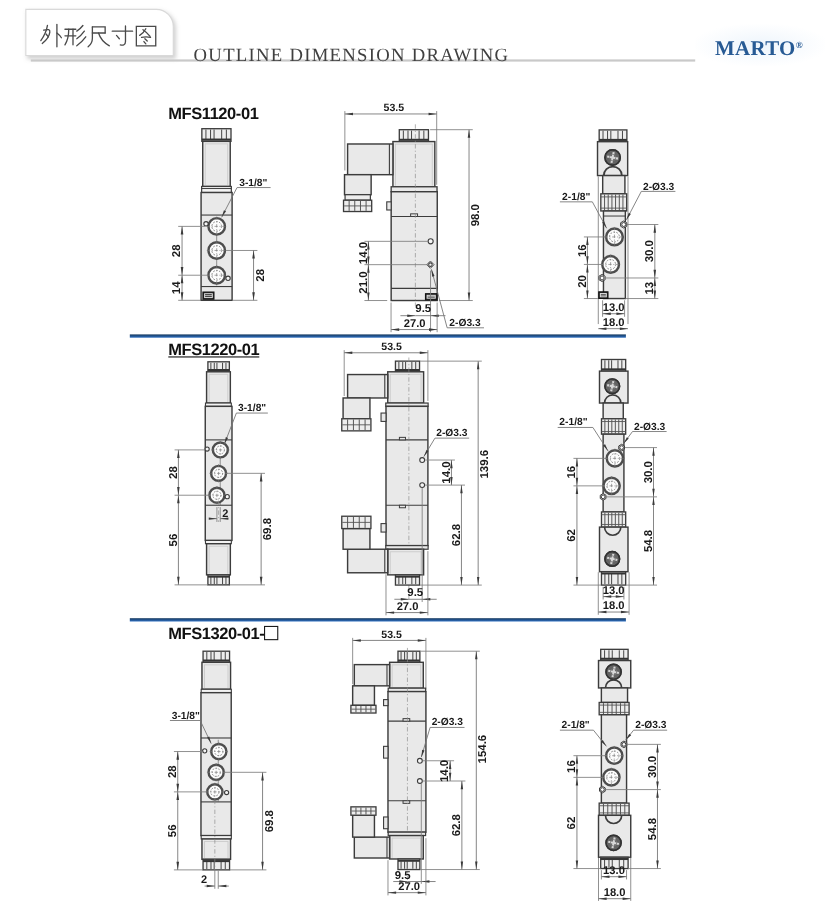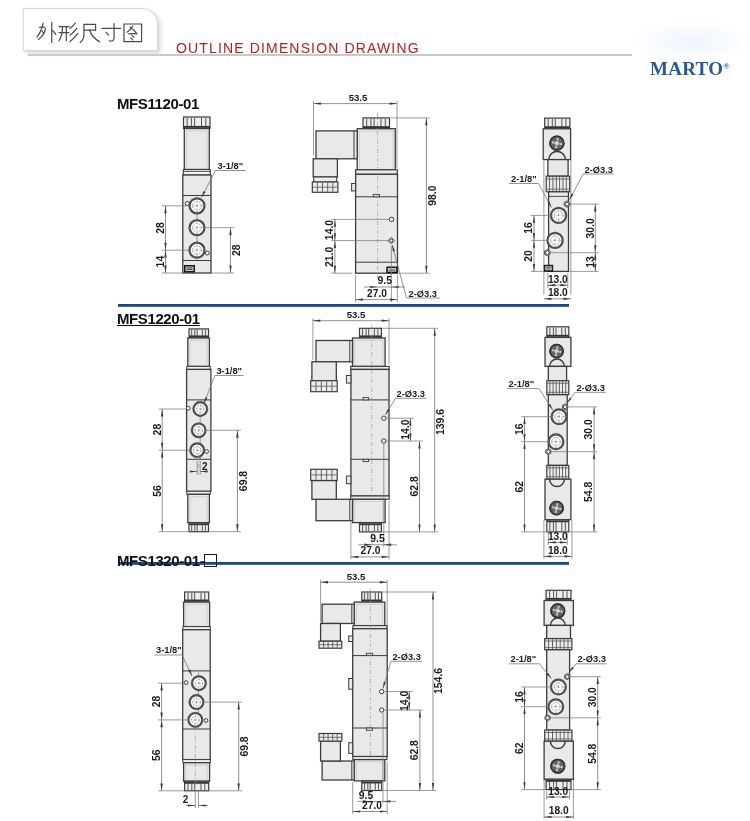--- a/index.html
+++ b/index.html
@@ -1,19 +1,19 @@
 <!DOCTYPE html>
 <html><head>
 <meta charset="utf-8">
 <style>
   html,body { margin:0; padding:0; background:#fff; }
   body { width:750px; height:821px; position:relative; overflow:hidden;
          font-family:"Liberation Sans", sans-serif; }
   .sect { position:absolute; font-size:15px; font-weight:bold; color:#111;
-          letter-spacing:-0.4px; font-family:"Liberation Sans", sans-serif; }
+          letter-spacing:-0.4px; font-family:"Liberation Sans", sans-serif;margin-left:36px; }
   .bluerule { position:absolute; width:451px; height:3px;
      background:linear-gradient(#16395e,#2f6fc0); }
 </style>
 </head>
 <body>
 
 <div style="position:absolute;left:23px;top:8px;width:133px;height:41px;background:#fff;border:1px solid #d9d9d9;border-radius:0 16px 0 0;box-shadow:2px 2px 4px rgba(120,120,120,0.35);"></div>
 
 <svg style="position:absolute;left:36px;top:21px" width="108" height="23" viewBox="0 0 500 107">
 <g transform="translate(0,4)">
@@ -48,35 +48,35 @@
       <path d="M48,20 C42,32 32,42 22,48" fill="none" stroke="#4a4a4a" stroke-width="5.6" stroke-linecap="round"></path>
       <path d="M36,24 C48,32 58,42 66,52" fill="none" stroke="#4a4a4a" stroke-width="5.6" stroke-linecap="round"></path>
       <path d="M30,56 C42,54 56,54 68,56" fill="none" stroke="#4a4a4a" stroke-width="5.6" stroke-linecap="round"></path>
       <path d="M44,62 L54,72" fill="none" stroke="#4a4a4a" stroke-width="5.6" stroke-linecap="round"></path>
       <path d="M40,74 L48,84" fill="none" stroke="#4a4a4a" stroke-width="5.6" stroke-linecap="round"></path>
     </g>
 </svg>
 
 <div style="position:absolute;left:28px;top:54px;width:722px;height:1.5px;background:#c9c9c9;"></div>
 
-<div style="position:absolute;left:176px;top:39.5px;font-family:Liberation Sans, sans-serif;font-size:14px;color:#b91c1c;letter-spacing:1.15px;">OUTLINE DIMENSION DRAWING</div>
+<div style="position:absolute;left:176px;top:39.5px;font-family:Liberation Serif, serif;font-size:17px;color:#404040;letter-spacing:1.15px;">OUTLINE DIMENSION DRAWING</div>
 
 <div style="position:absolute;left:632px;top:22px;width:118px;height:38px;background:radial-gradient(ellipse at center,#eef5fc 0%,#ffffff 75%);"></div>
 
-<div style="position:absolute;left:650px;top:33.5px;font-family:'Liberation Serif',serif;font-size:19px;font-weight:bold;color:#275a94;letter-spacing:0.3px;margin-top:24px;">MARTO<span style="font-size:8.5px;vertical-align:6.5px;letter-spacing:0">®</span></div>
+<div style="position:absolute;left:650px;top:33.5px;font-family:'Liberation Serif',serif;font-size:19px;font-weight:bold;color:#275a94;letter-spacing:0.3px;">MARTO<span style="font-size:8.5px;vertical-align:6.5px;letter-spacing:0">®</span></div>
 
 <div class="sect" style="left:117px;top:95px;">MFS1120-01</div>
 
 <div class="bluerule" style="left:118px;top:304px;"></div>
 
 <div class="sect" style="left:117px;top:310px;text-decoration:underline;">MFS1220-01</div>
 
 <div class="bluerule" style="left:118px;top:562px;"></div>
 
-<div class="sect" style="left:117px;top:552px;text-align:center;">MFS1320-01-<span style="font-weight:bold;display:inline-block;width:11px;height:11px;border:1.6px solid #1a1a1a;vertical-align:-1px;"></span></div>
+<div class="sect" style="left:117px;top:568px;text-align:center;">MFS1320-01-<span style="font-weight:bold;display:inline-block;width:11px;height:11px;border:1.6px solid #1a1a1a;vertical-align:-1px;"></span></div>
 
 <svg width="750" height="821" viewBox="0 0 750 821" style="position:absolute;left:0;top:0">
 
 <rect x="183.5" y="117.0" width="26.5" height="11.5" fill="#ededed" stroke="#3c3c3c" stroke-width="1.2"></rect>
 <line x1="187.2" y1="117.8" x2="187.2" y2="126.5" stroke="#4d4d4d" stroke-width="0.95"></line>
 <line x1="191.4" y1="117.8" x2="191.4" y2="126.5" stroke="#4d4d4d" stroke-width="0.95"></line>
 <line x1="194.6" y1="117.8" x2="194.6" y2="126.5" stroke="#4d4d4d" stroke-width="0.95"></line>
 <line x1="201.5" y1="117.8" x2="201.5" y2="126.5" stroke="#4d4d4d" stroke-width="0.95"></line>
 <line x1="205.8" y1="117.8" x2="205.8" y2="126.5" stroke="#4d4d4d" stroke-width="0.95"></line>
 <line x1="183.5" y1="126.9" x2="210.0" y2="126.9" stroke="#343434" stroke-width="1.9"></line>

